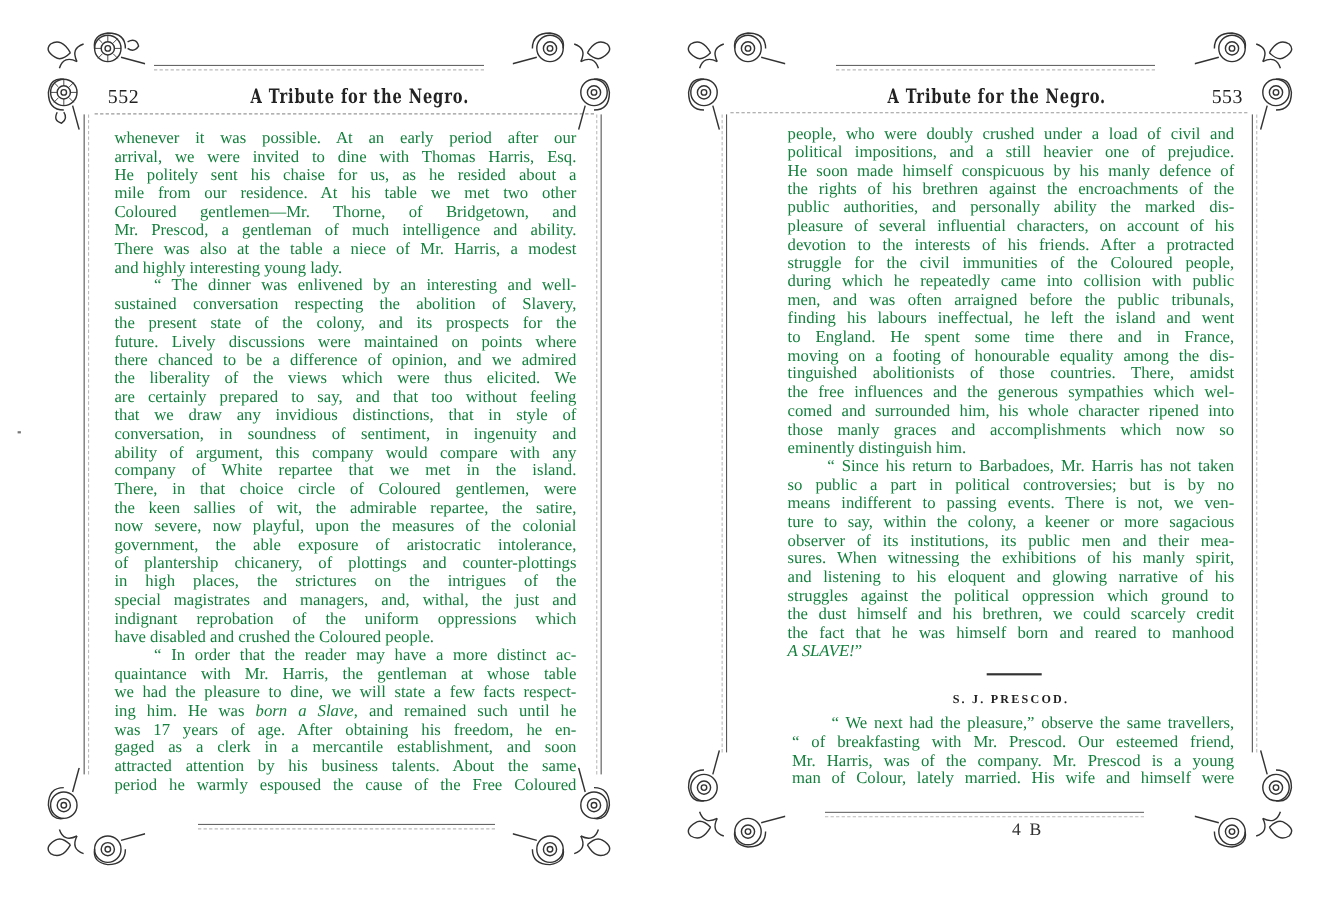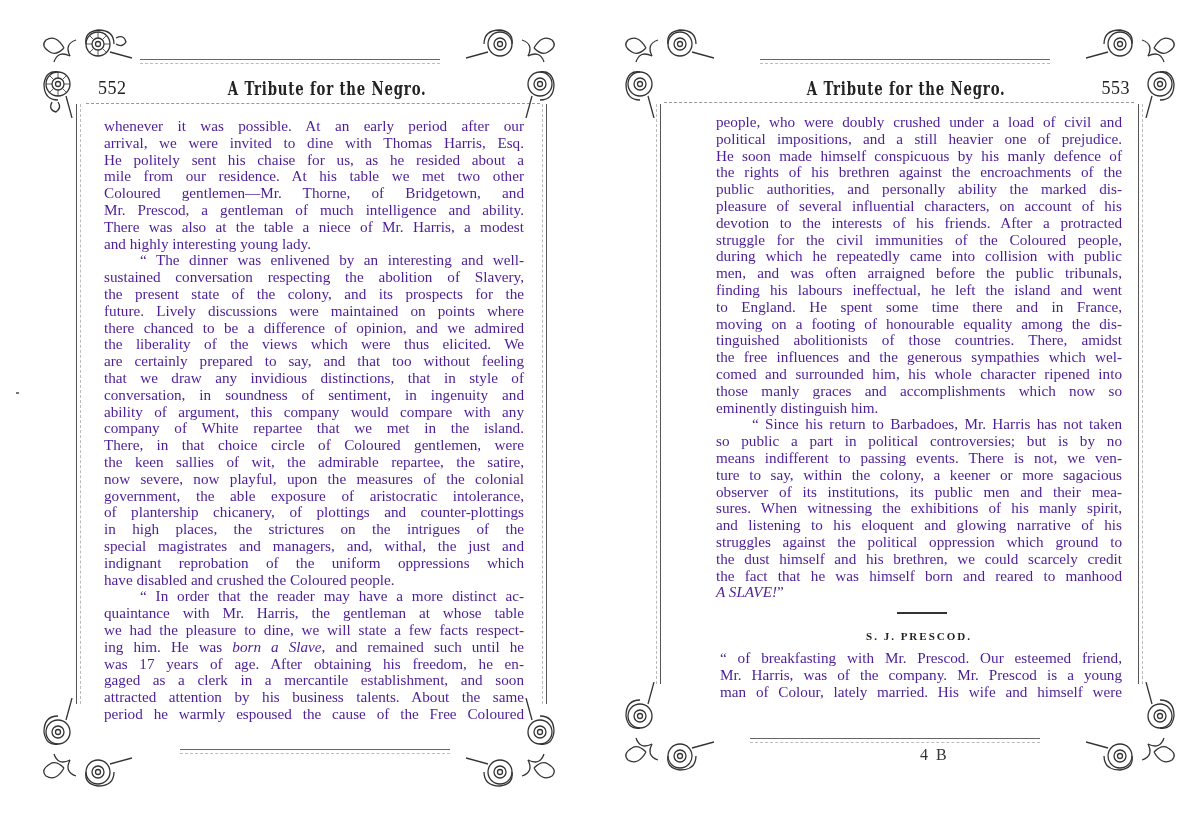--- a/index.html
+++ b/index.html
@@ -16,21 +16,21 @@
 
     
     .corner { position: absolute; width: 96px; height: 96px; }
     .corner svg { width: 100%; height: 100%; display: block; }
 
     
     .header { position: absolute; top: 74px; height: 28px; display: flex; align-items: center; }
     .page-num { font-size: 18px; letter-spacing: 0.5px; color: #222; }
     .running-title { font-family: "DejaVu Serif", serif; font-size: 18px; font-weight: bold; font-stretch: condensed; letter-spacing: 1px; color: #222; transform: scaleX(0.82); display: inline-block; }
 
-    .text-block { position: absolute; font-size: 15.2px; line-height: 16.8px; text-align: justify; color: #4c1d95; }
+    .text-block { position: absolute; font-size: 15.2px; line-height: 16.8px; text-align: justify; color: #15803d; }
     .text-block .indent { text-indent: 18px; }
     .line { display: block; text-align: justify; text-align-last: justify; white-space: nowrap; }
     .line.last { text-align-last: left; }
     .line.indent { padding-left: 18px; }
     em { font-style: italic; }
 
     .section-rule { position: absolute; height: 0; border-top: 2px solid #333; }
     .section-heading { position: absolute; font-size: 11px; font-weight: bold; letter-spacing: 2px; color: #222; text-align: center; }
     .signature { position: absolute; font-size: 16px; color: #333; letter-spacing: 2px; }
     .speck { position: absolute; background: #777; }
@@ -317,19 +317,20 @@
       <span class="line">struggles against the political oppression which ground to</span>
       <span class="line">the dust himself and his brethren, we could scarcely credit</span>
       <span class="line">the fact that he was himself born and reared to manhood</span>
       <span class="line last"><span></span><em>A SLAVE!</em><span>”</span></span>
     </div>
 
   <div class="section-rule" style="left:297px; top:612px; width:50px;"></div>
   <div class="section-heading" style="left:116px; top:630px; width:406px;">S. J. PRESCOD.</div>
 
   <div class="text-block" id="right-section-body" style="left:120px; top:650px; width:402px;">
+      <span class="line indent">“ We next had the pleasure,” observe the same travellers,</span>
       <span class="line">“ of breakfasting with Mr. Prescod.  Our esteemed friend,</span>
       <span class="line">Mr. Harris, was of the company.  Mr. Prescod is a young</span>
       <span class="line">man of Colour, lately married.  His wife and himself were</span>
     </div>
 
   <div class="signature" style="left:320px; top:746px;">4 B</div>
 </div>
 
 </body></html>

